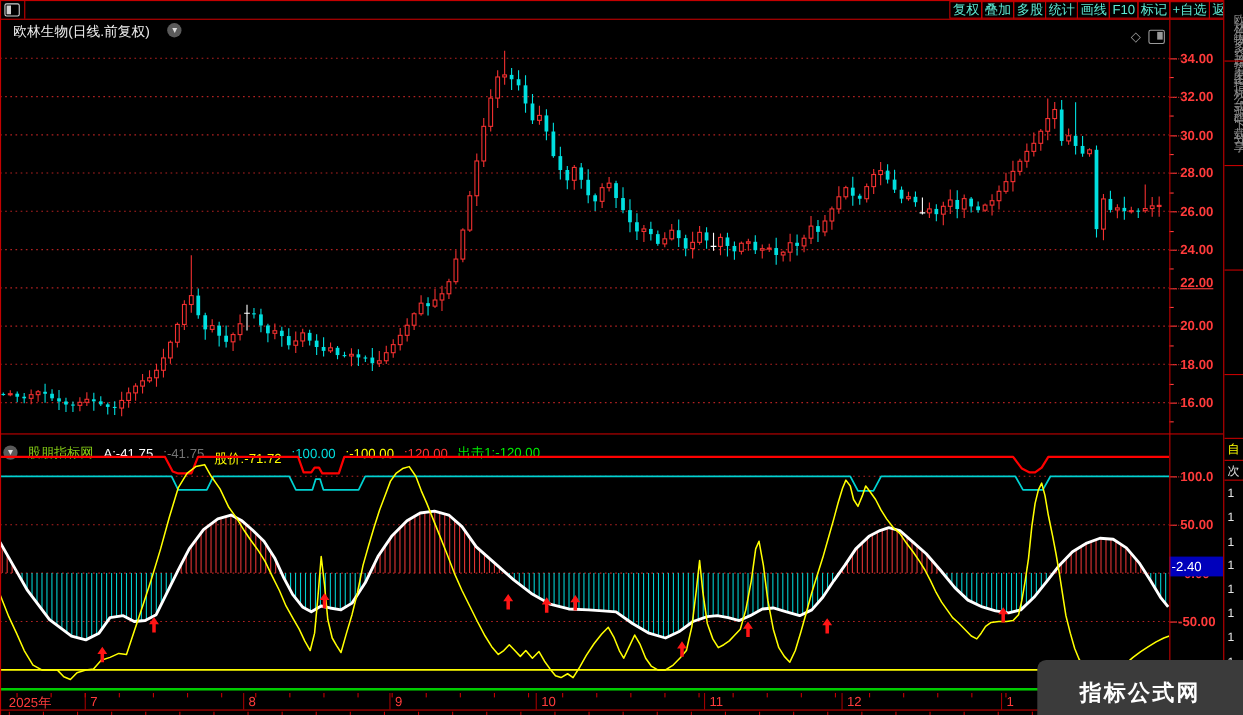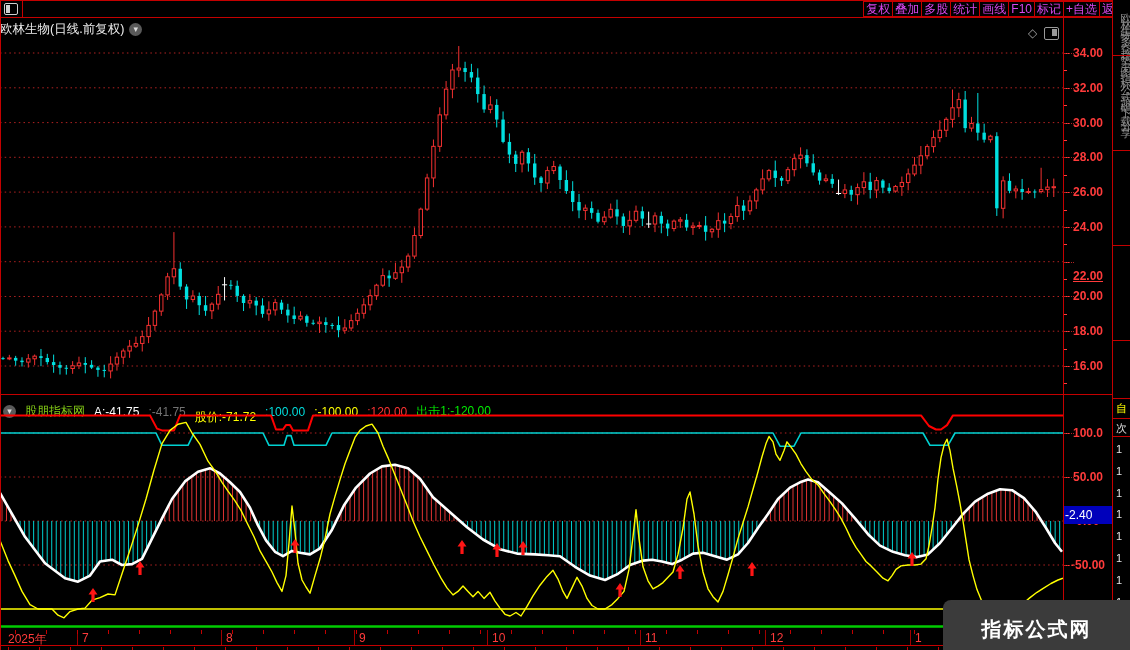--- a/index.html
+++ b/index.html
@@ -9,24 +9,24 @@
   .vline{position:absolute;width:0;border-left:1px solid #c40000;}
   
   .toolbar{position:absolute;left:0;top:0;width:1130px;height:17px;background:#000;}
   .tb-iconbox{position:absolute;left:0;top:0;width:22px;height:17px;border-right:1px solid #c40000;}
   .layout-ico{position:absolute;left:4px;top:3px;width:12px;height:10px;border:1px solid #cfcfcf;border-radius:2px;}
   .layout-ico i{position:absolute;left:1px;top:1px;width:4px;height:8px;background:#cfcfcf;display:block;}
   .tb-menu{position:absolute;left:30px;top:0;height:17px;display:flex;gap:13px;align-items:center;}
   .tb-item{color:#c9c9c9;font-size:12px;line-height:17px;white-space:nowrap;cursor:default;}
   .tb-item.active{color:#00e5e5;}
   .tb-buttons{position:absolute;right:1px;top:0;height:17px;display:flex;}
-  .tb-btn{border:1px solid #c40000;margin-left:-1px;color:#d946ef;font-size:12px;line-height:14px;
+  .tb-btn{border:1px solid #c40000;margin-left:-1px;color:#5eead4;font-size:12px;line-height:14px;
           height:14px;margin-top:1px;padding:0 2px;white-space:nowrap;cursor:default;}
   
-  .titlebar{position:absolute;left:0;top:21px;color:#efefef;font-size:12.5px;display:flex;align-items:center;gap:5px;}
+  .titlebar{position:absolute;left:12px;top:21px;color:#efefef;font-size:12.5px;display:flex;align-items:flex-start;gap:16px;}
   .circ-chev{display:inline-block;width:13px;height:13px;border-radius:50%;background:#5a5a5a;color:#ddd;
              font-size:9px;line-height:12px;text-align:center;}
   .chart-corner{position:absolute;top:26px;left:1028px;color:#9a9a9a;font-size:12px;display:flex;gap:7px;align-items:center;}
   .panel-ico{display:inline-block;width:13px;height:11px;border:1px solid #9a9a9a;border-radius:2px;position:relative;}
   .panel-ico i{position:absolute;right:1px;top:1px;width:5px;height:7px;background:#9a9a9a;}
   
   .axlbl{position:absolute;left:1066px;width:44px;text-align:center;color:#ff3b3b;font-size:12px;font-weight:600;}
   .tick{position:absolute;left:1063px;height:0;border-top:1px solid #ff3b3b;}
   .gstub{position:absolute;left:1064px;width:10px;height:0;border-top:1px dotted #b22222;}
   
@@ -453,21 +453,21 @@
       <div class="gstub" style="top: 157.34px;"></div>
       <div class="tick" style="top: 174.74px; width: 4px;"></div>
       <span class="axlbl" style="top: 185.12px;">26.00</span>
       <div class="tick" style="top: 192.12px; width: 7px;"></div>
       <div class="gstub" style="top: 192.12px;"></div>
       <div class="tick" style="top: 209.52px; width: 4px;"></div>
       <span class="axlbl" style="top: 219.9px;">24.00</span>
       <div class="tick" style="top: 226.9px; width: 7px;"></div>
       <div class="gstub" style="top: 226.9px;"></div>
       <div class="tick" style="top: 244.3px; width: 4px;"></div>
-      <span class="axlbl" style="top: 269px; text-decoration: underline;">22.00</span>
+      <span class="axlbl" style="top: 250px; text-decoration: underline;">22.00</span>
       <div class="tick" style="top: 261.68px; width: 7px;"></div>
       <div class="gstub" style="top: 261.68px;"></div>
       <div class="tick" style="top: 279.08px; width: 4px;"></div>
       <span class="axlbl" style="top: 289.46px;">20.00</span>
       <div class="tick" style="top: 296.46px; width: 7px;"></div>
       <div class="gstub" style="top: 296.46px;"></div>
       <div class="tick" style="top: 313.86px; width: 4px;"></div>
       <span class="axlbl" style="top: 324.24px;">18.00</span>
       <div class="tick" style="top: 331.24px; width: 7px;"></div>
       <div class="gstub" style="top: 331.24px;"></div>

